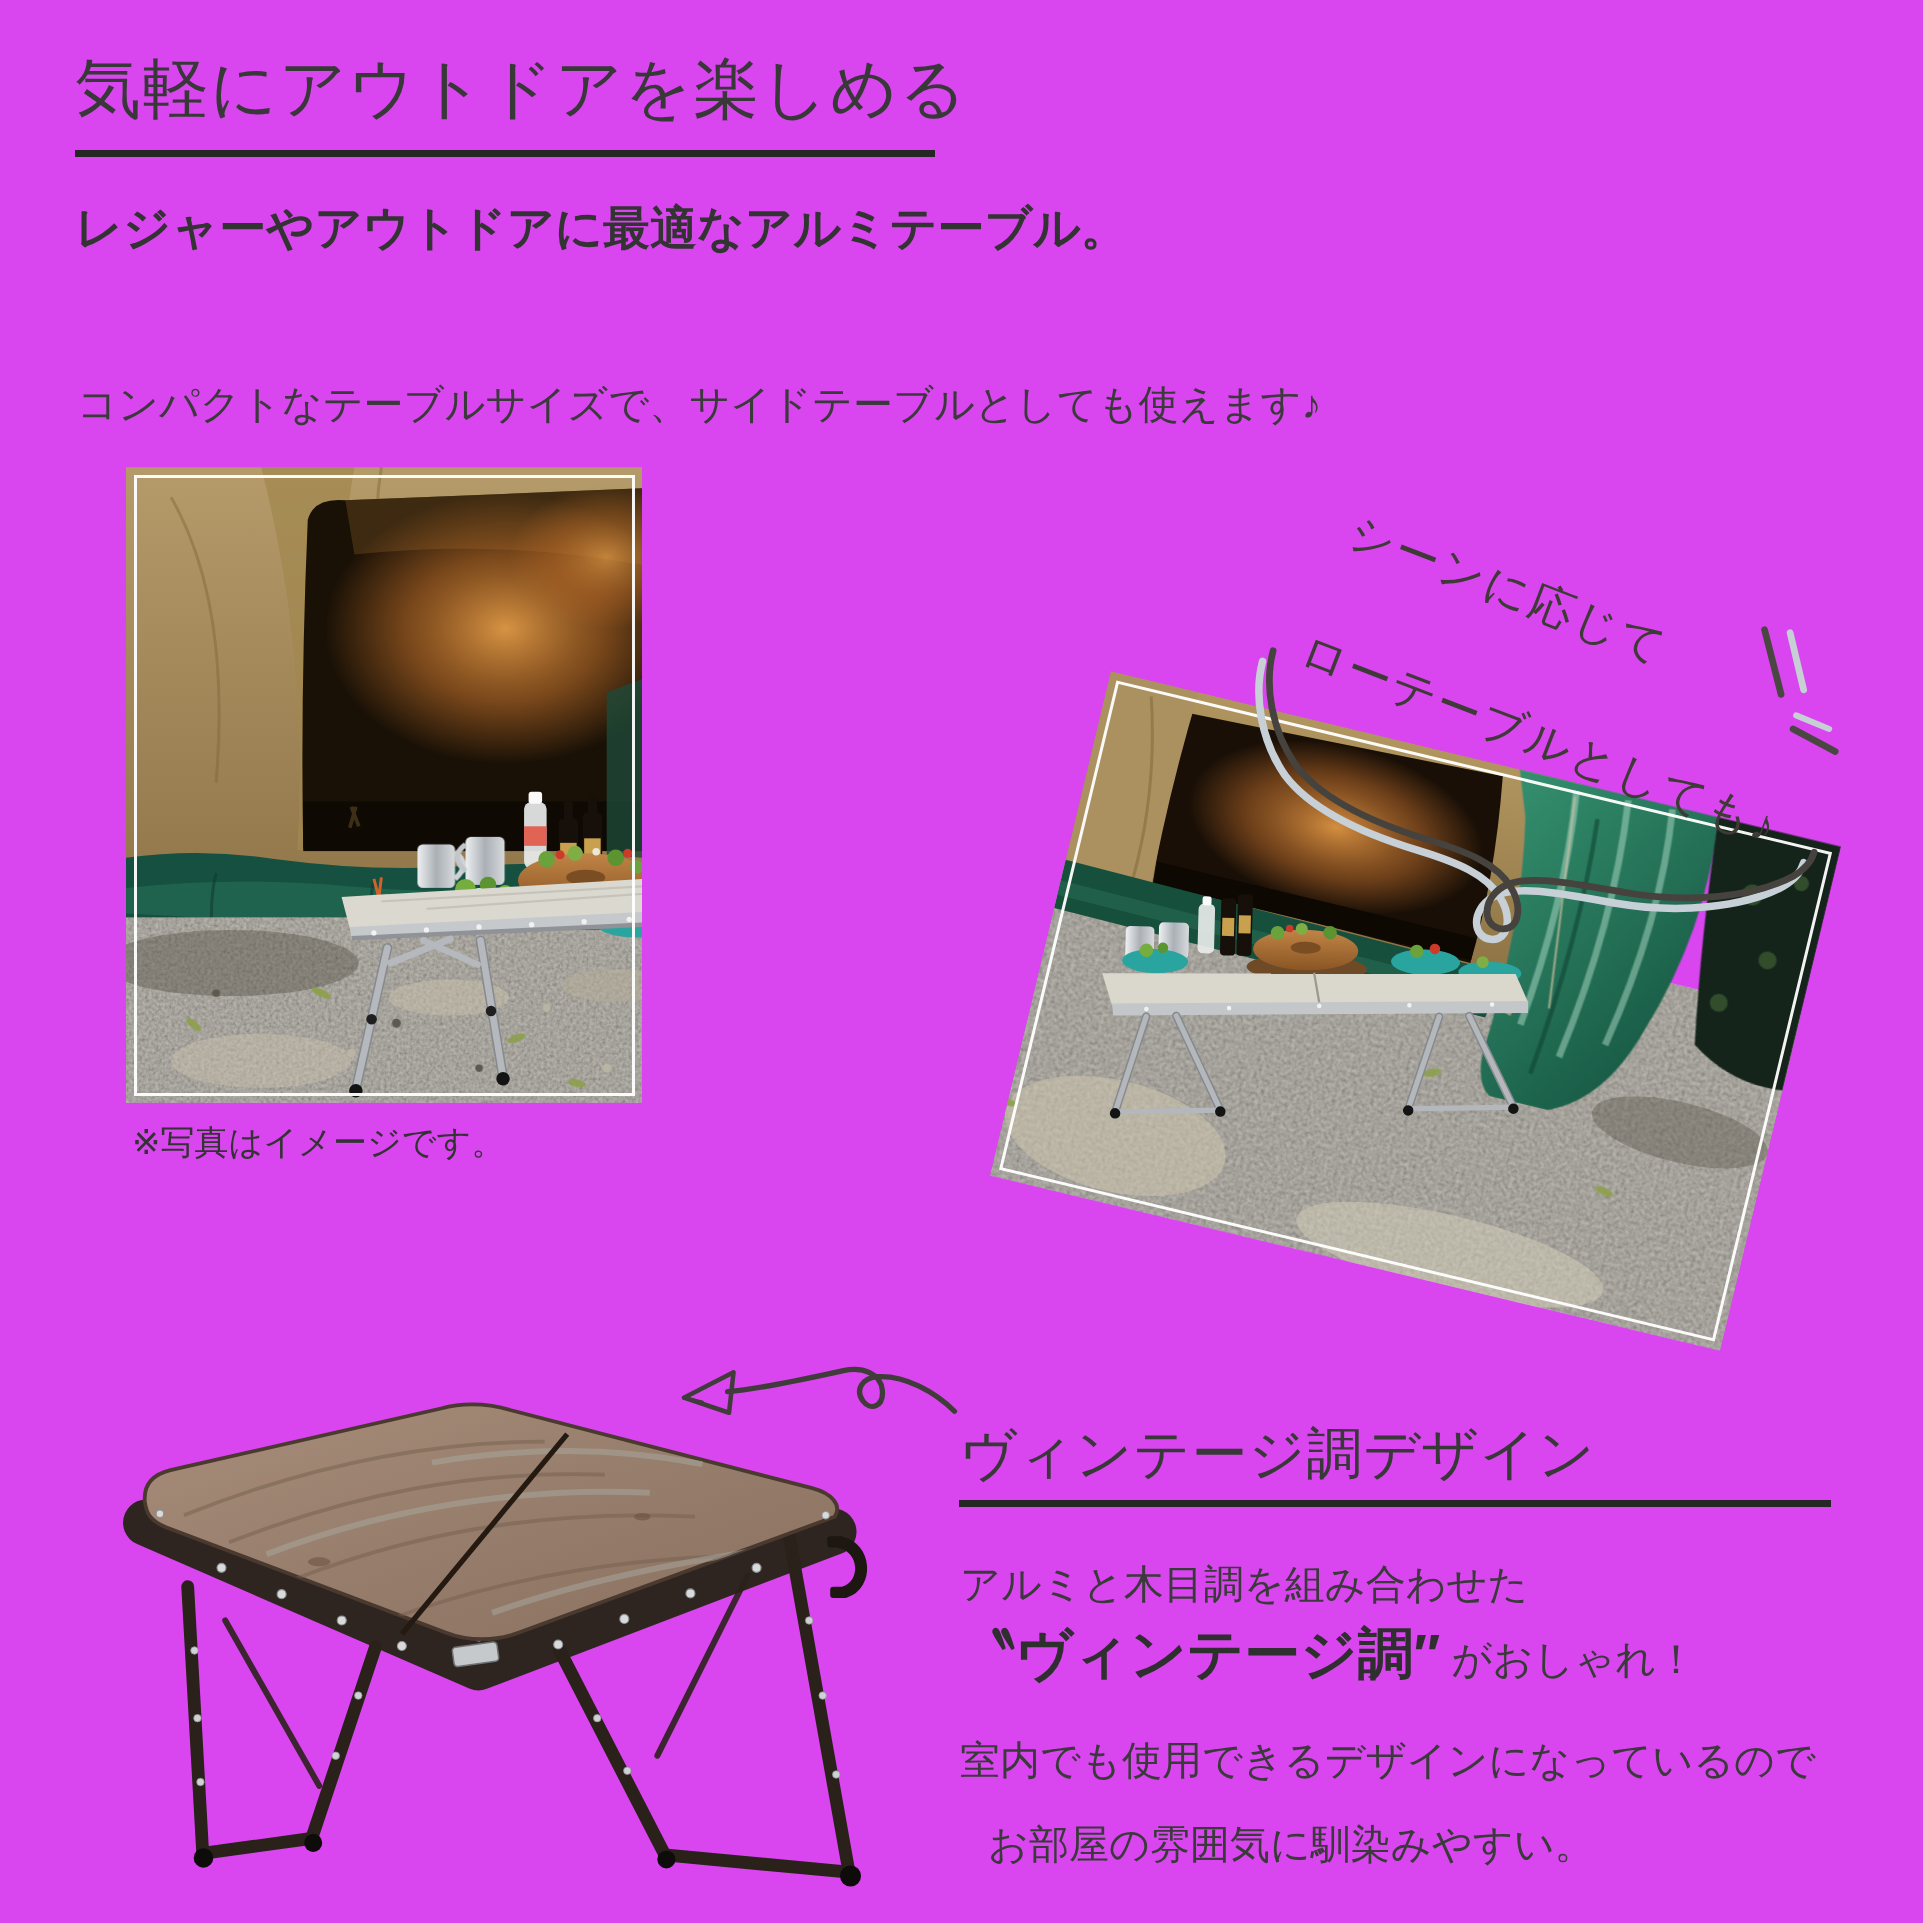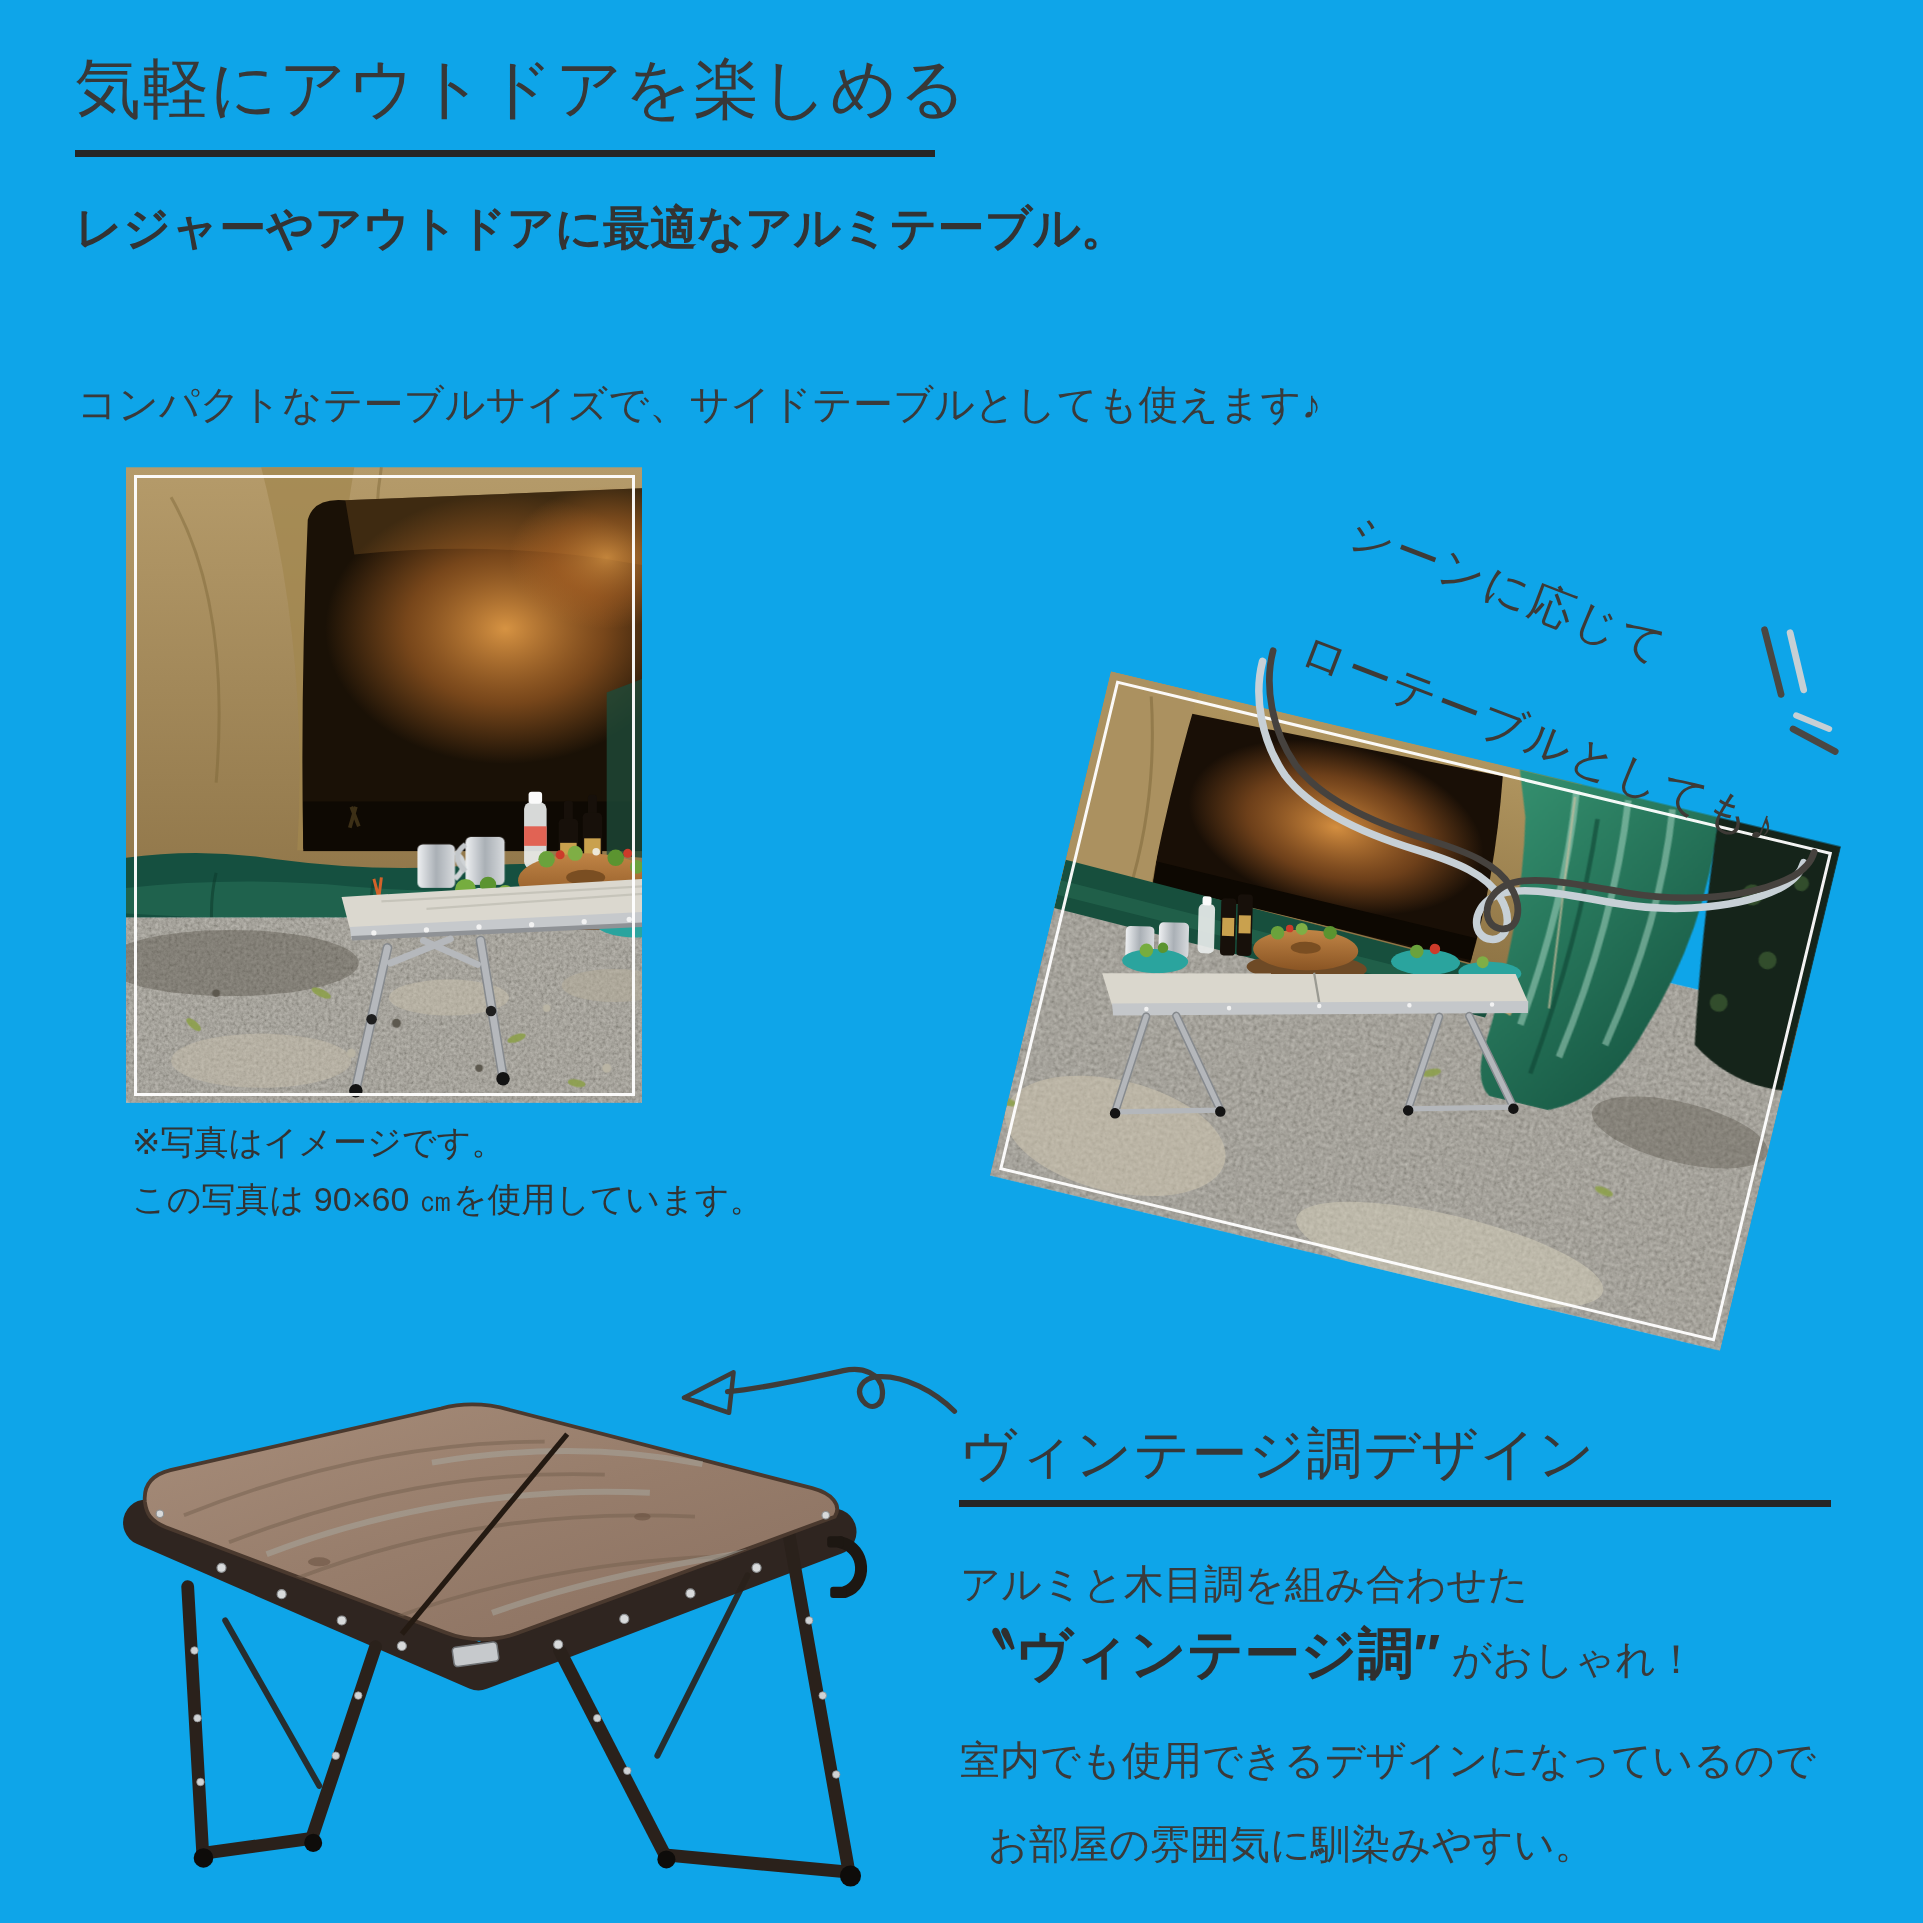--- a/index.html
+++ b/index.html
@@ -1,16 +1,16 @@
 <!DOCTYPE html>
 <html style="font-size:12px"><head>
 <meta charset="utf-8">
 <style>
   html,body{margin:0;padding:0;background:#fff;}
-  #canvas{position:relative;width:1924px;height:1923px;background:#0ea5e9;overflow:hidden;
+  #canvas{position:relative;width:1924px;height:1923px;background:#d946ef;overflow:hidden;
           font-family:"Liberation Sans","DejaVu Sans",sans-serif;color:#3a3a3a;}
   .abs{position:absolute;}
   .h1{font-size:66px;font-weight:400;letter-spacing:1.5px;color:#383838;white-space:nowrap;}
   .rule{background:#262626;height:6.8px;}
   .sub{font-size:47px;font-weight:700;color:#333;white-space:nowrap;}
   .body-line{font-size:40px;font-weight:400;color:#3a3a3a;white-space:nowrap;}
   .caption{font-size:34px;color:#333;white-space:nowrap;}
   .hand{font-size:45px;letter-spacing:2.3px;color:#3e3a36;white-space:nowrap;
         transform-origin:left top;font-weight:400;}
   .v-head{font-size:56px;font-weight:400;letter-spacing:0.8px;color:#383838;white-space:nowrap;}
@@ -162,21 +162,20 @@
         <circle cx="327" cy="735" r="7" fill="#1f1f1f"></circle>
           <circle cx="486" cy="724" r="7" fill="#1f1f1f"></circle>
         <circle cx="306" cy="830" r="9" fill="#141414"></circle>
           <circle cx="502" cy="814" r="9" fill="#141414"></circle>
       </g>
     </svg>
     <div class="inner-frame"></div>
   </div>
 
   <div class="abs caption" style="left:132px;top:1120px;">※写真はイメージです。</div>
-  <div class="abs caption" style="left:132px;top:1177px;">この写真は 90×60 ㎝を使用しています。</div>
 
   <div class="abs photo" style="left:1111px;top:671px;width:751px;height:519px;transform:rotate(13.5deg);transform-origin:0 0;">
     <svg width="751" height="519" viewBox="0 0 1000 690">
       <defs>
         <linearGradient id="tentG2" x1="0" y1="0" x2="0" y2="1">
           <stop offset="0" stop-color="#b0955f"></stop>
             <stop offset="1" stop-color="#8d7344"></stop>
         </linearGradient>
         <radialGradient id="glowG2" cx="0.5" cy="0.5" r="0.5">
           <stop offset="0" stop-color="#dd9543" stop-opacity="0.95"></stop>

